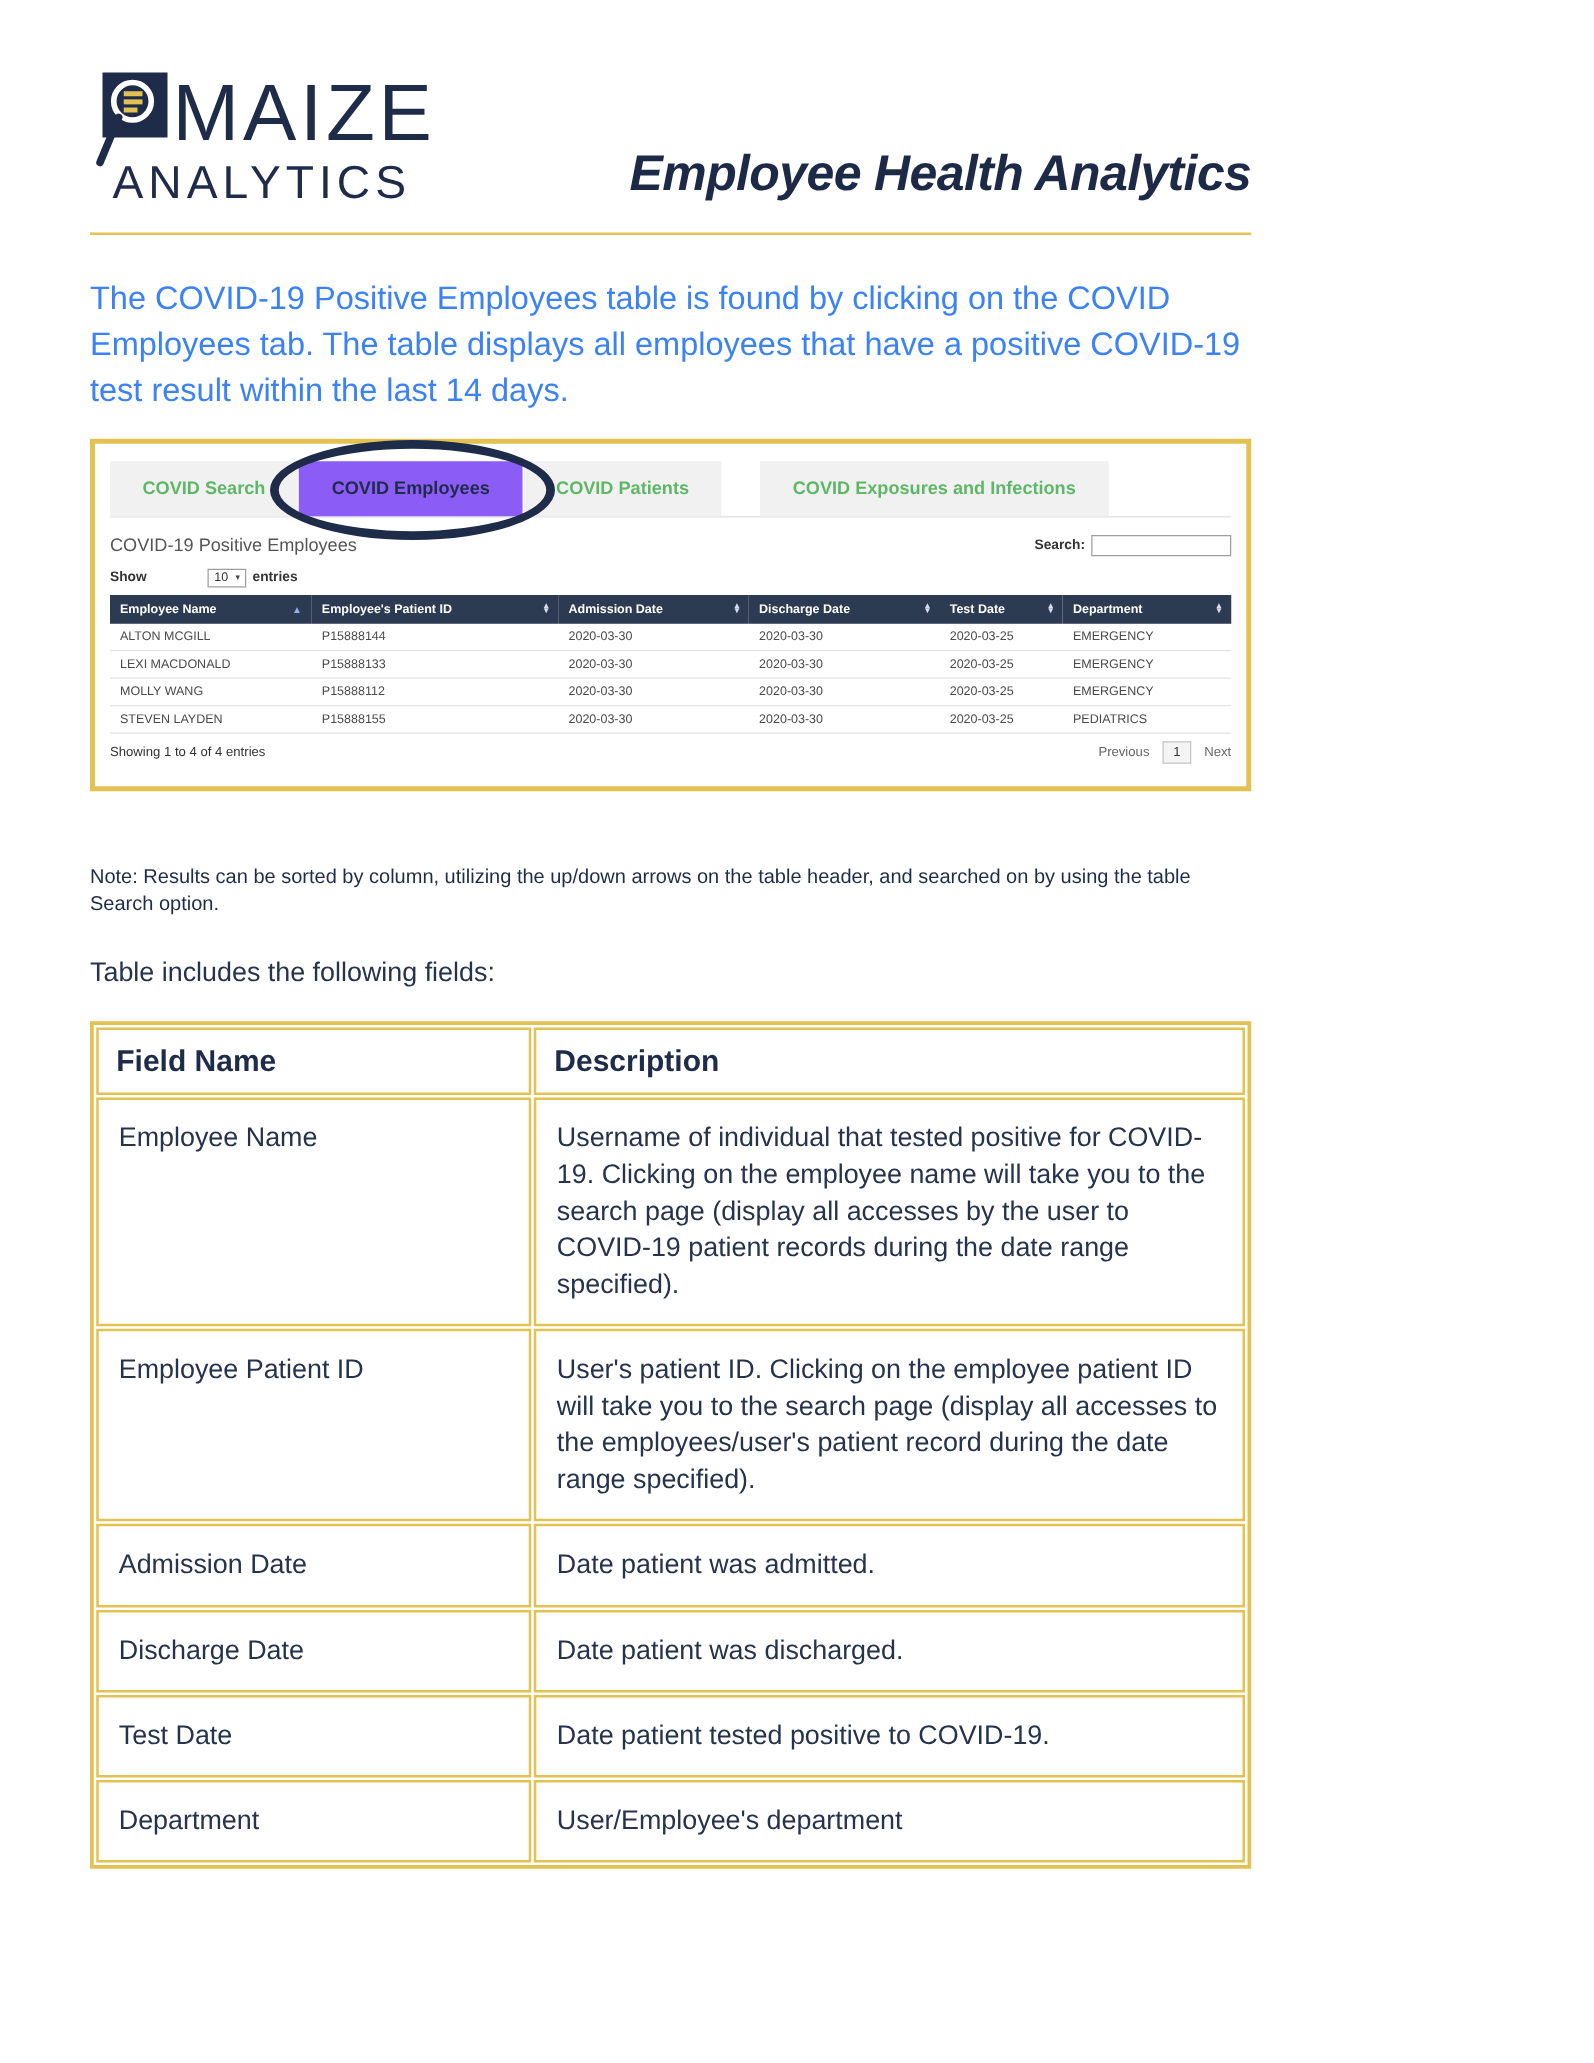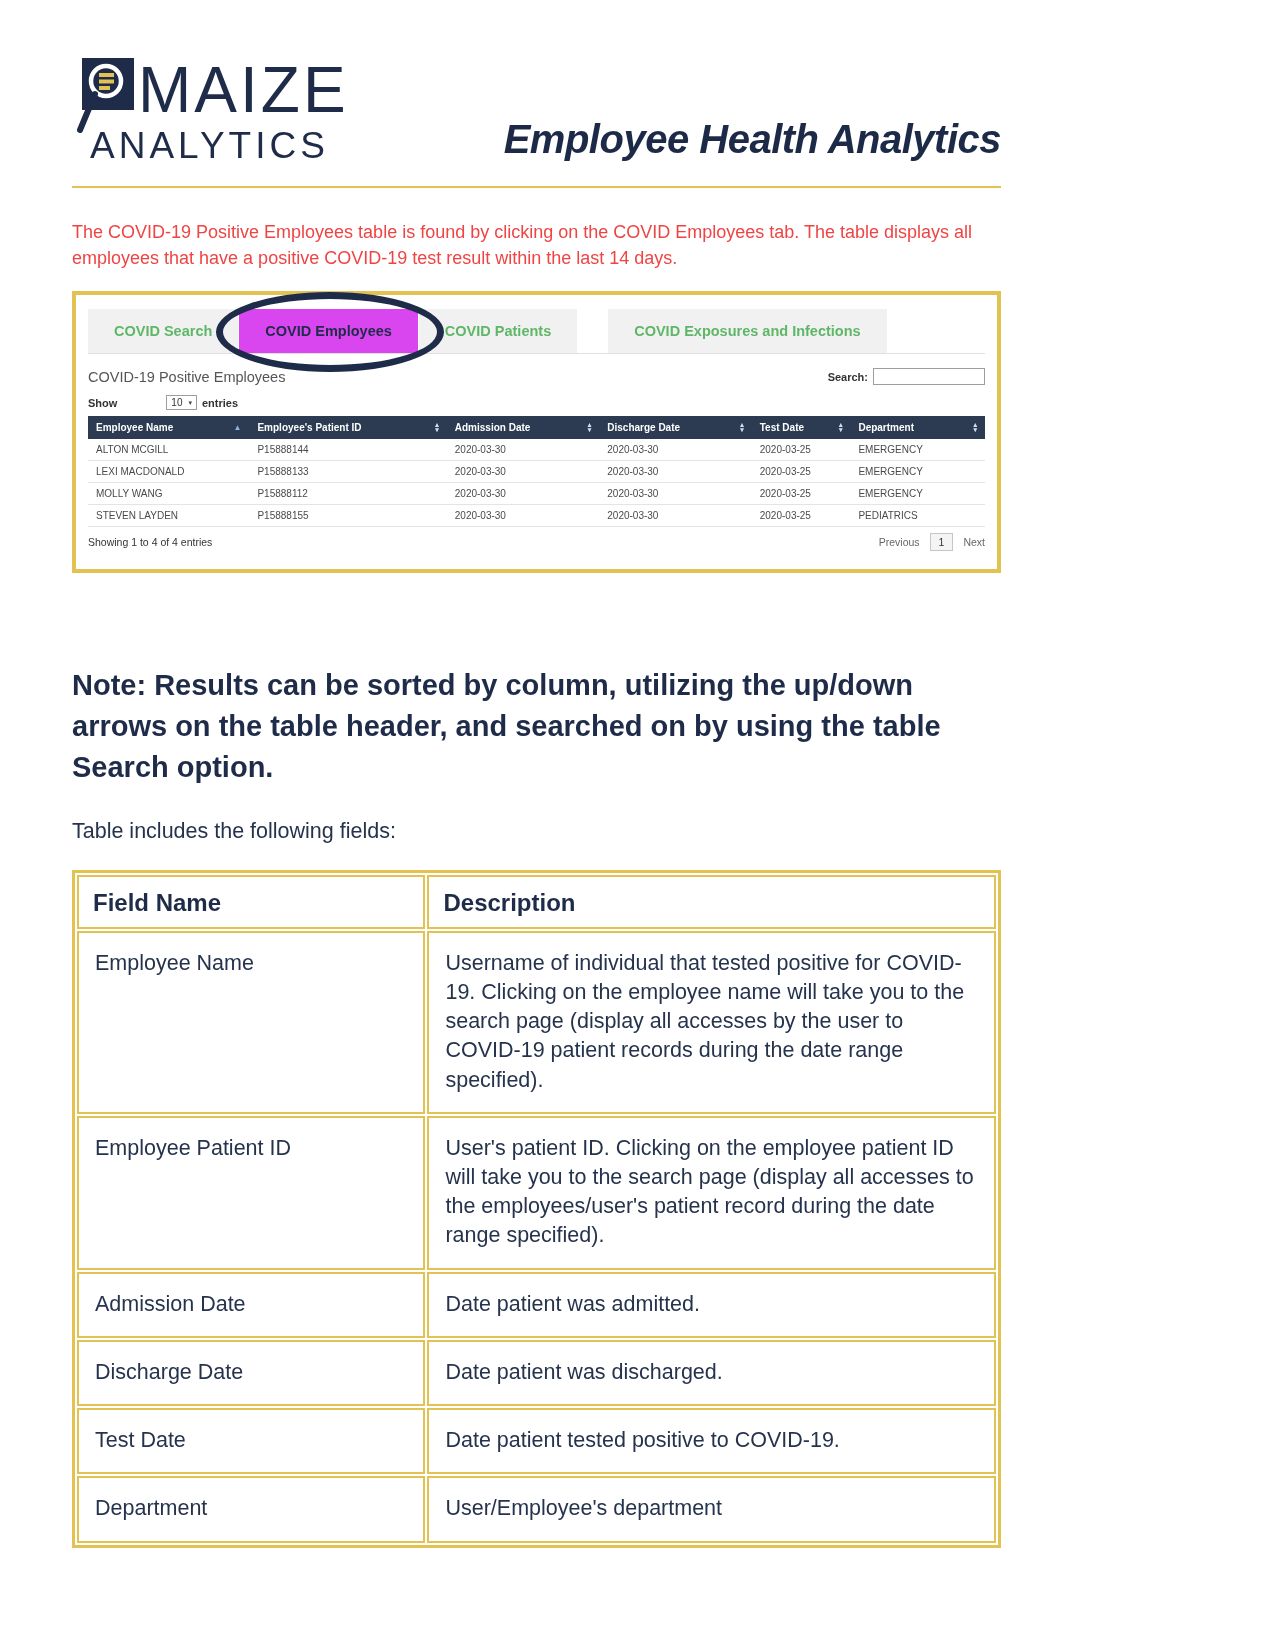--- a/index.html
+++ b/index.html
@@ -16,33 +16,33 @@
   
   .header { display:flex; justify-content:space-between; align-items:flex-end; }
   .logo svg { display:block; }
   .doc-title {
     font-size:40px; font-weight:bold; font-style:italic;
     color:#1d2a47; letter-spacing:-0.5px; padding-bottom:10px;
   }
   .gold-rule { border:none; border-top:2px solid #e2c252; margin-top:14px; }
 
   
-  .intro { margin-top:32px; font-size:18px; line-height:1.42; color:#ef4444; max-width:1090px; }
+  .intro { margin-top:32px; font-size:26px; line-height:1.42; color:#3b82f6; max-width:1090px; }
 
   
   .shot {
     margin-top:20px; border:4px solid #e2c252; background:#fff;
     height:282px; padding:14px 12px 0; position:relative;
   }
   .tabs { display:flex; align-items:stretch; border-bottom:1px solid #e0e0e0; position:relative; }
   .tab {
     background:#f1f1f1; color:#5eb766; font-weight:bold; font-size:14.5px;
     padding:14px 26px; margin-right:1px; white-space:nowrap; cursor:pointer;
   }
-  .tab.active { background:#d946ef; color:#1e2b49; }
+  .tab.active { background:#8b5cf6; color:#1e2b49; }
   .tab.gapped { margin-left:30px; }
   .ellipse {
     position:absolute; left:128px; top:-17px; width:228px; height:80px;
     border:7px solid #1e2b49; border-radius:50%; pointer-events:none; z-index:3;
   }
   .panel-head { display:flex; justify-content:space-between; align-items:flex-end; margin-top:14px; }
   .panel-title { font-size:14.5px; color:#555; }
   .search-wrap { display:flex; align-items:center; gap:5px; font-size:11px; font-weight:bold; color:#333; }
   .search-wrap input { width:112px; height:17px; border:1px solid #9e9e9e; font-size:10px; padding:0 3px; }
   .show-wrap { display:flex; align-items:center; gap:5px; font-size:11px; font-weight:bold; color:#333; margin-top:10px; }
@@ -68,21 +68,21 @@
 
   .grid-foot { display:flex; justify-content:space-between; align-items:center; margin-top:6px; }
   .showing { font-size:10.5px; color:#333; }
   .pager { display:flex; align-items:center; gap:10px; font-size:10.5px; color:#666; }
   .pager .pg-num {
     border:1px solid #c6c6c6; background:#f4f4f4; padding:2px 8px; color:#333; cursor:pointer;
   }
   .pager .pg-btn { cursor:pointer; }
 
   
-  .note { margin-top:92px; font-size:29px; font-weight:bold; line-height:1.42; color:#1f2c49; max-width:1040px; }
+  .note { margin-top:58px; font-size:16px; font-weight:normal; line-height:1.42; color:#1f2c49; max-width:1040px; }
   .fields-intro { margin-top:30px; font-size:21.5px; color:#26334d; }
 
   table.fields { width:100%; margin-top:26px; border-collapse:separate; border-spacing:2px; border:3px solid #e2c252; }
   table.fields th, table.fields td { border:2.5px solid #e2c252; background:#fff; vertical-align:top; text-align:left; }
   table.fields th { font-size:24px; font-weight:bold; color:#1f2c49; padding:12px 14px 10px; }
   table.fields td { font-size:21.5px; color:#26334d; line-height:1.36; padding:16px 16px 17px; }
   table.fields col.c1 { width:38%; }
 
   
   .footer-block { margin-top:auto; padding-bottom:26px; }

